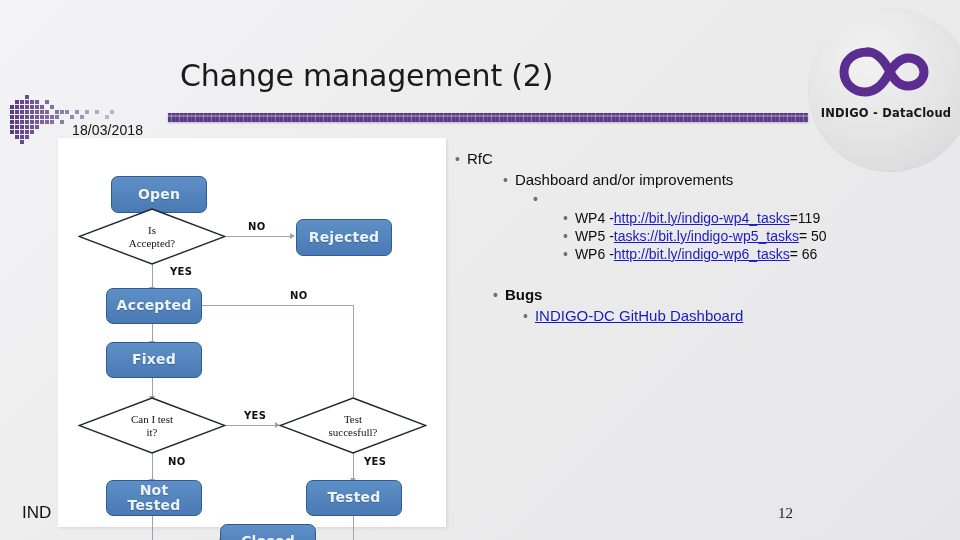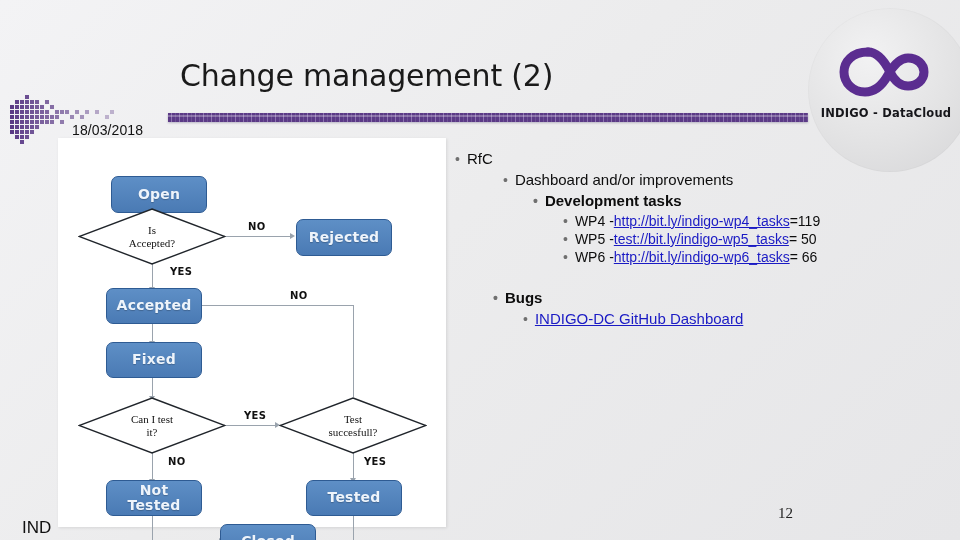--- a/index.html
+++ b/index.html
@@ -214,21 +214,21 @@
   .link {
     color: #1a1ac4;
     text-decoration: underline;
   }
   #gap { height: 22px; }
 
   
   #footer-left {
     position: absolute;
     left: 22px;
-    top: 518px;
+    top: 503px;
     font-size: 17px;
     color: #111;
     font-family: "Liberation Sans", sans-serif;
   }
   #page-num {
     position: absolute;
     left: 778px;
     top: 505px;
     font-size: 15px;
     color: #222;
@@ -420,34 +420,33 @@
       <span>RfC</span>
     </div>
 
     <div class="row lv2">
       <span class="bdot">•</span>
       <span>Dashboard and/or  improvements</span>
     </div>
 
     <div class="row lv3">
       <span class="bdot">•</span>
-      <span>Development tasks</span>
     </div>
 
     <div class="row lv4">
       <span class="bdot">•</span>
       <span>WP4 - </span>
       <span class="link">http://bit.ly/indigo-wp4_tasks</span>
       <span> =119</span>
     </div>
 
     <div class="row lv4">
       <span class="bdot">•</span>
       <span>WP5 - </span>
-      <span class="link">test://bit.ly/indigo-wp5_tasks</span>
+      <span class="link">tasks://bit.ly/indigo-wp5_tasks</span>
       <span> = 50</span>
     </div>
 
     <div class="row lv4">
       <span class="bdot">•</span>
       <span>WP6 - </span>
       <span class="link">http://bit.ly/indigo-wp6_tasks</span>
       <span> = 66</span>
     </div>
 

